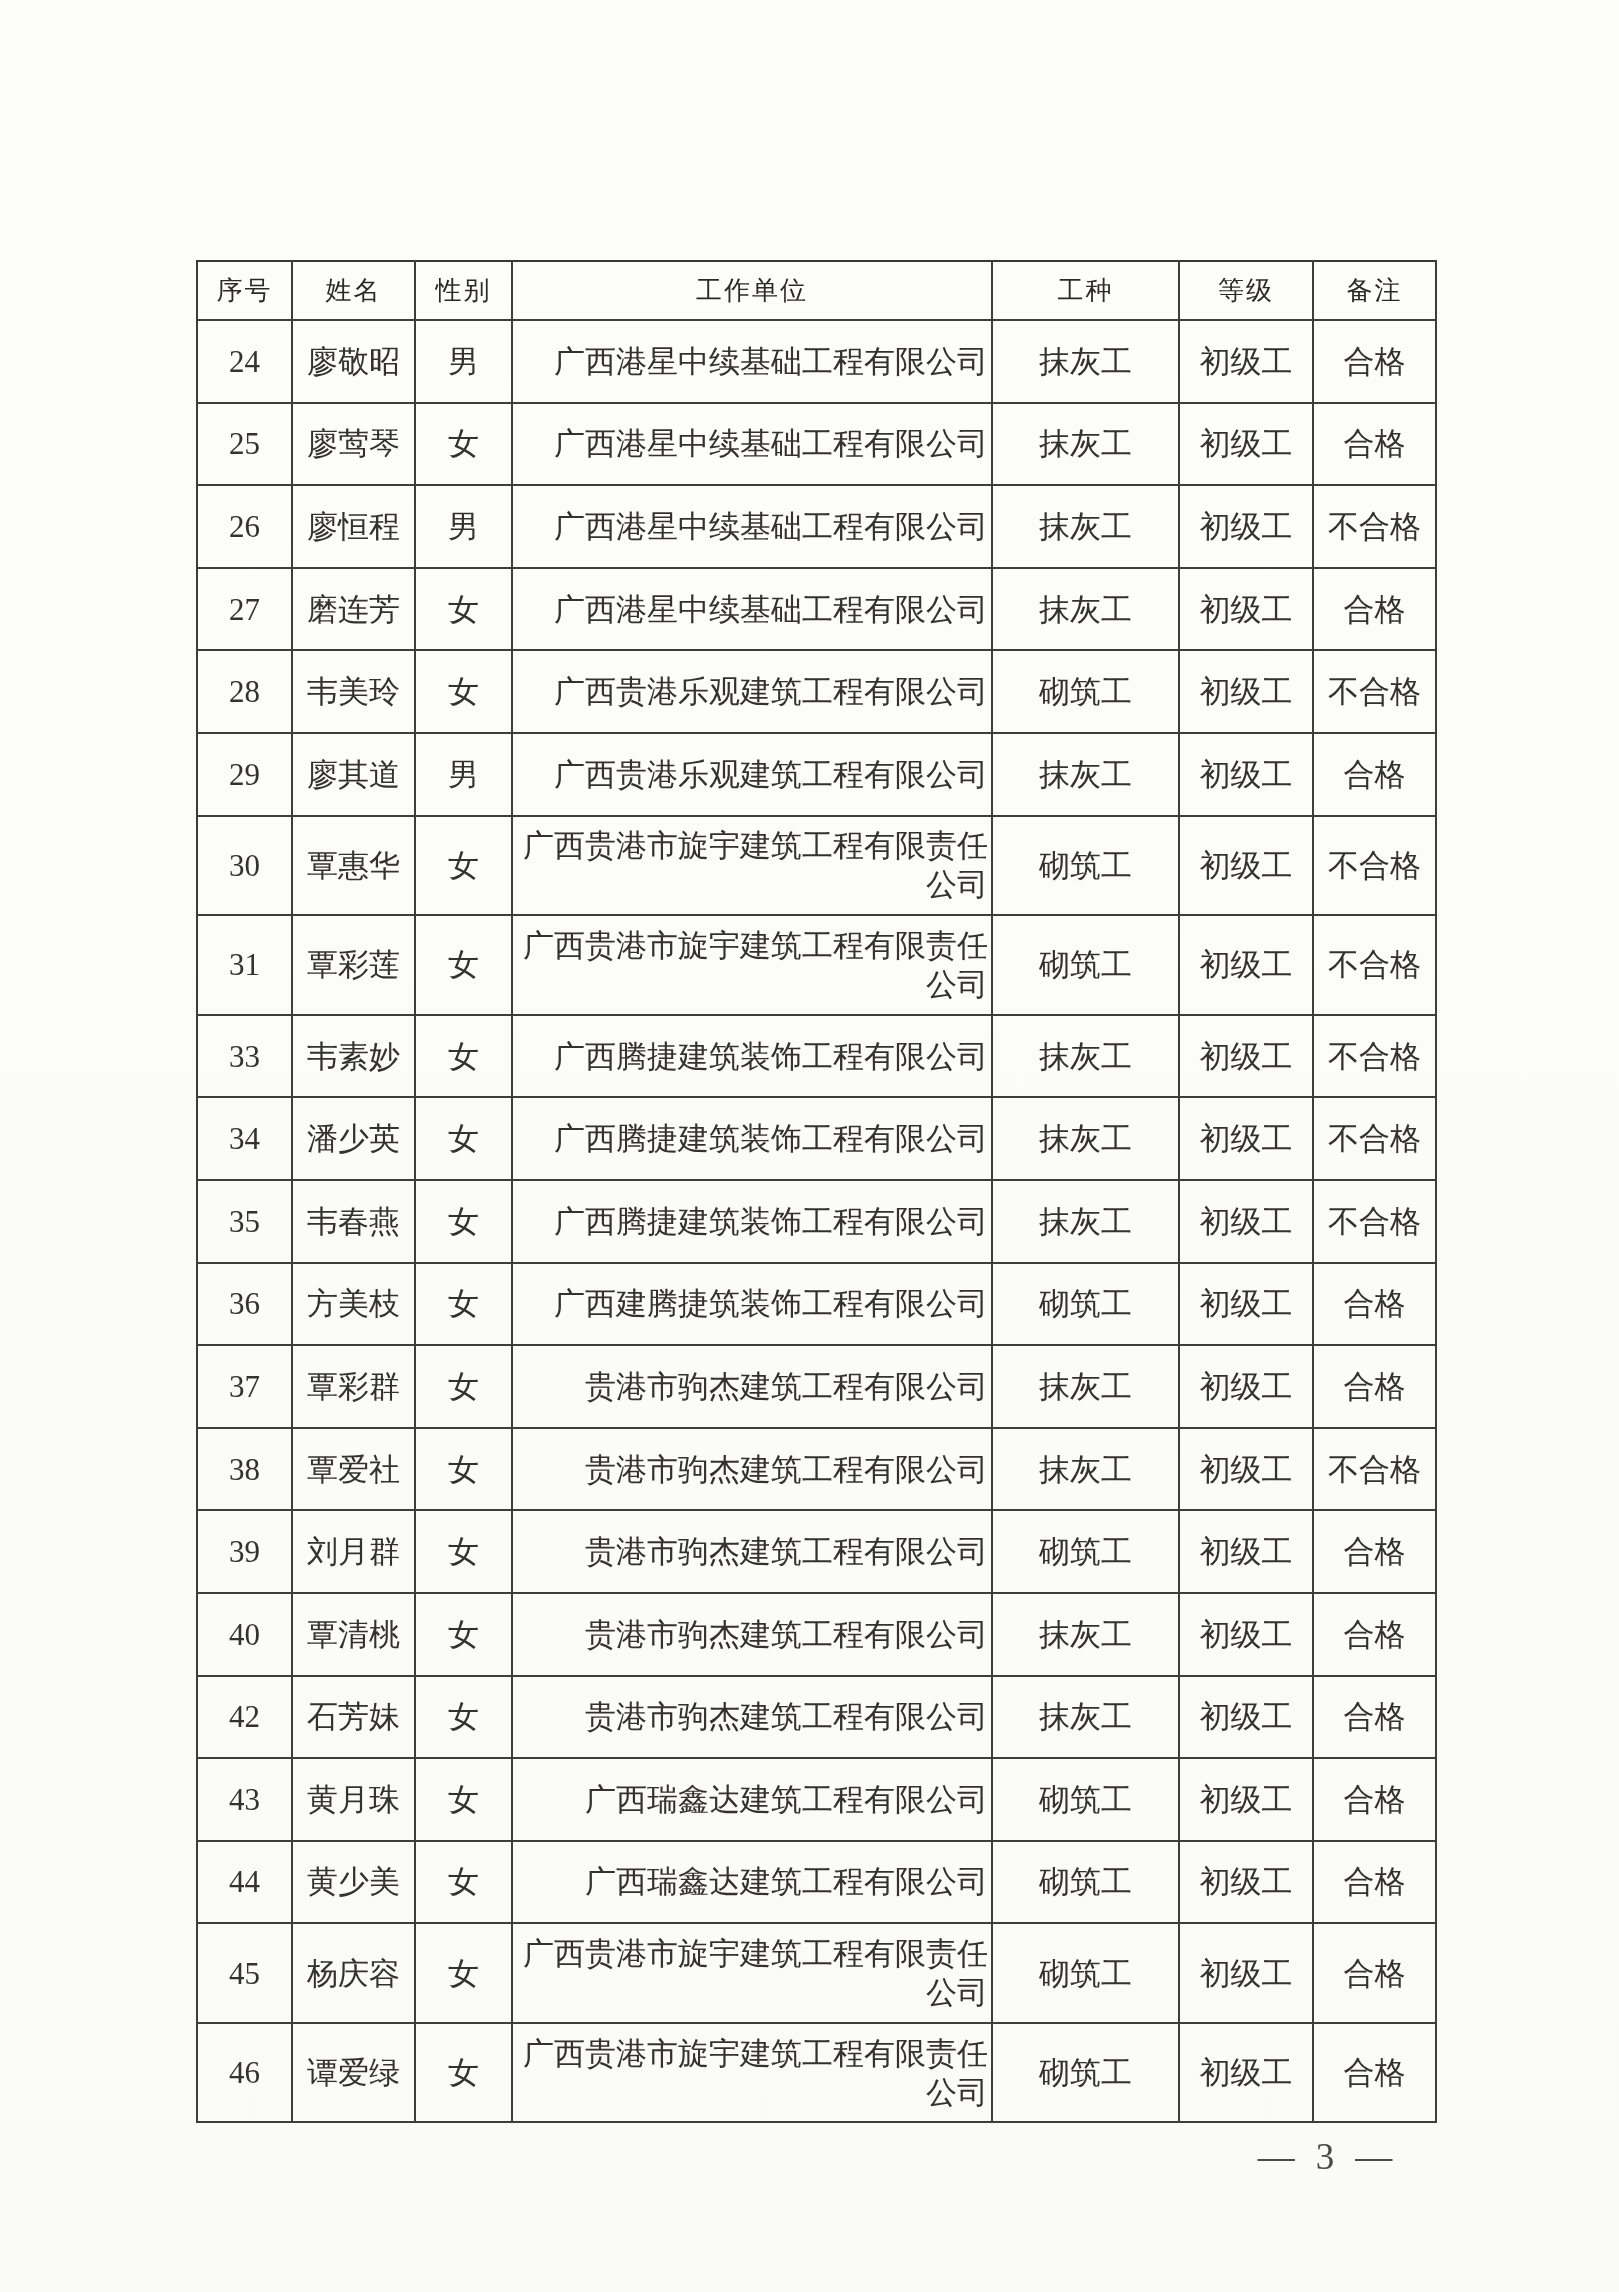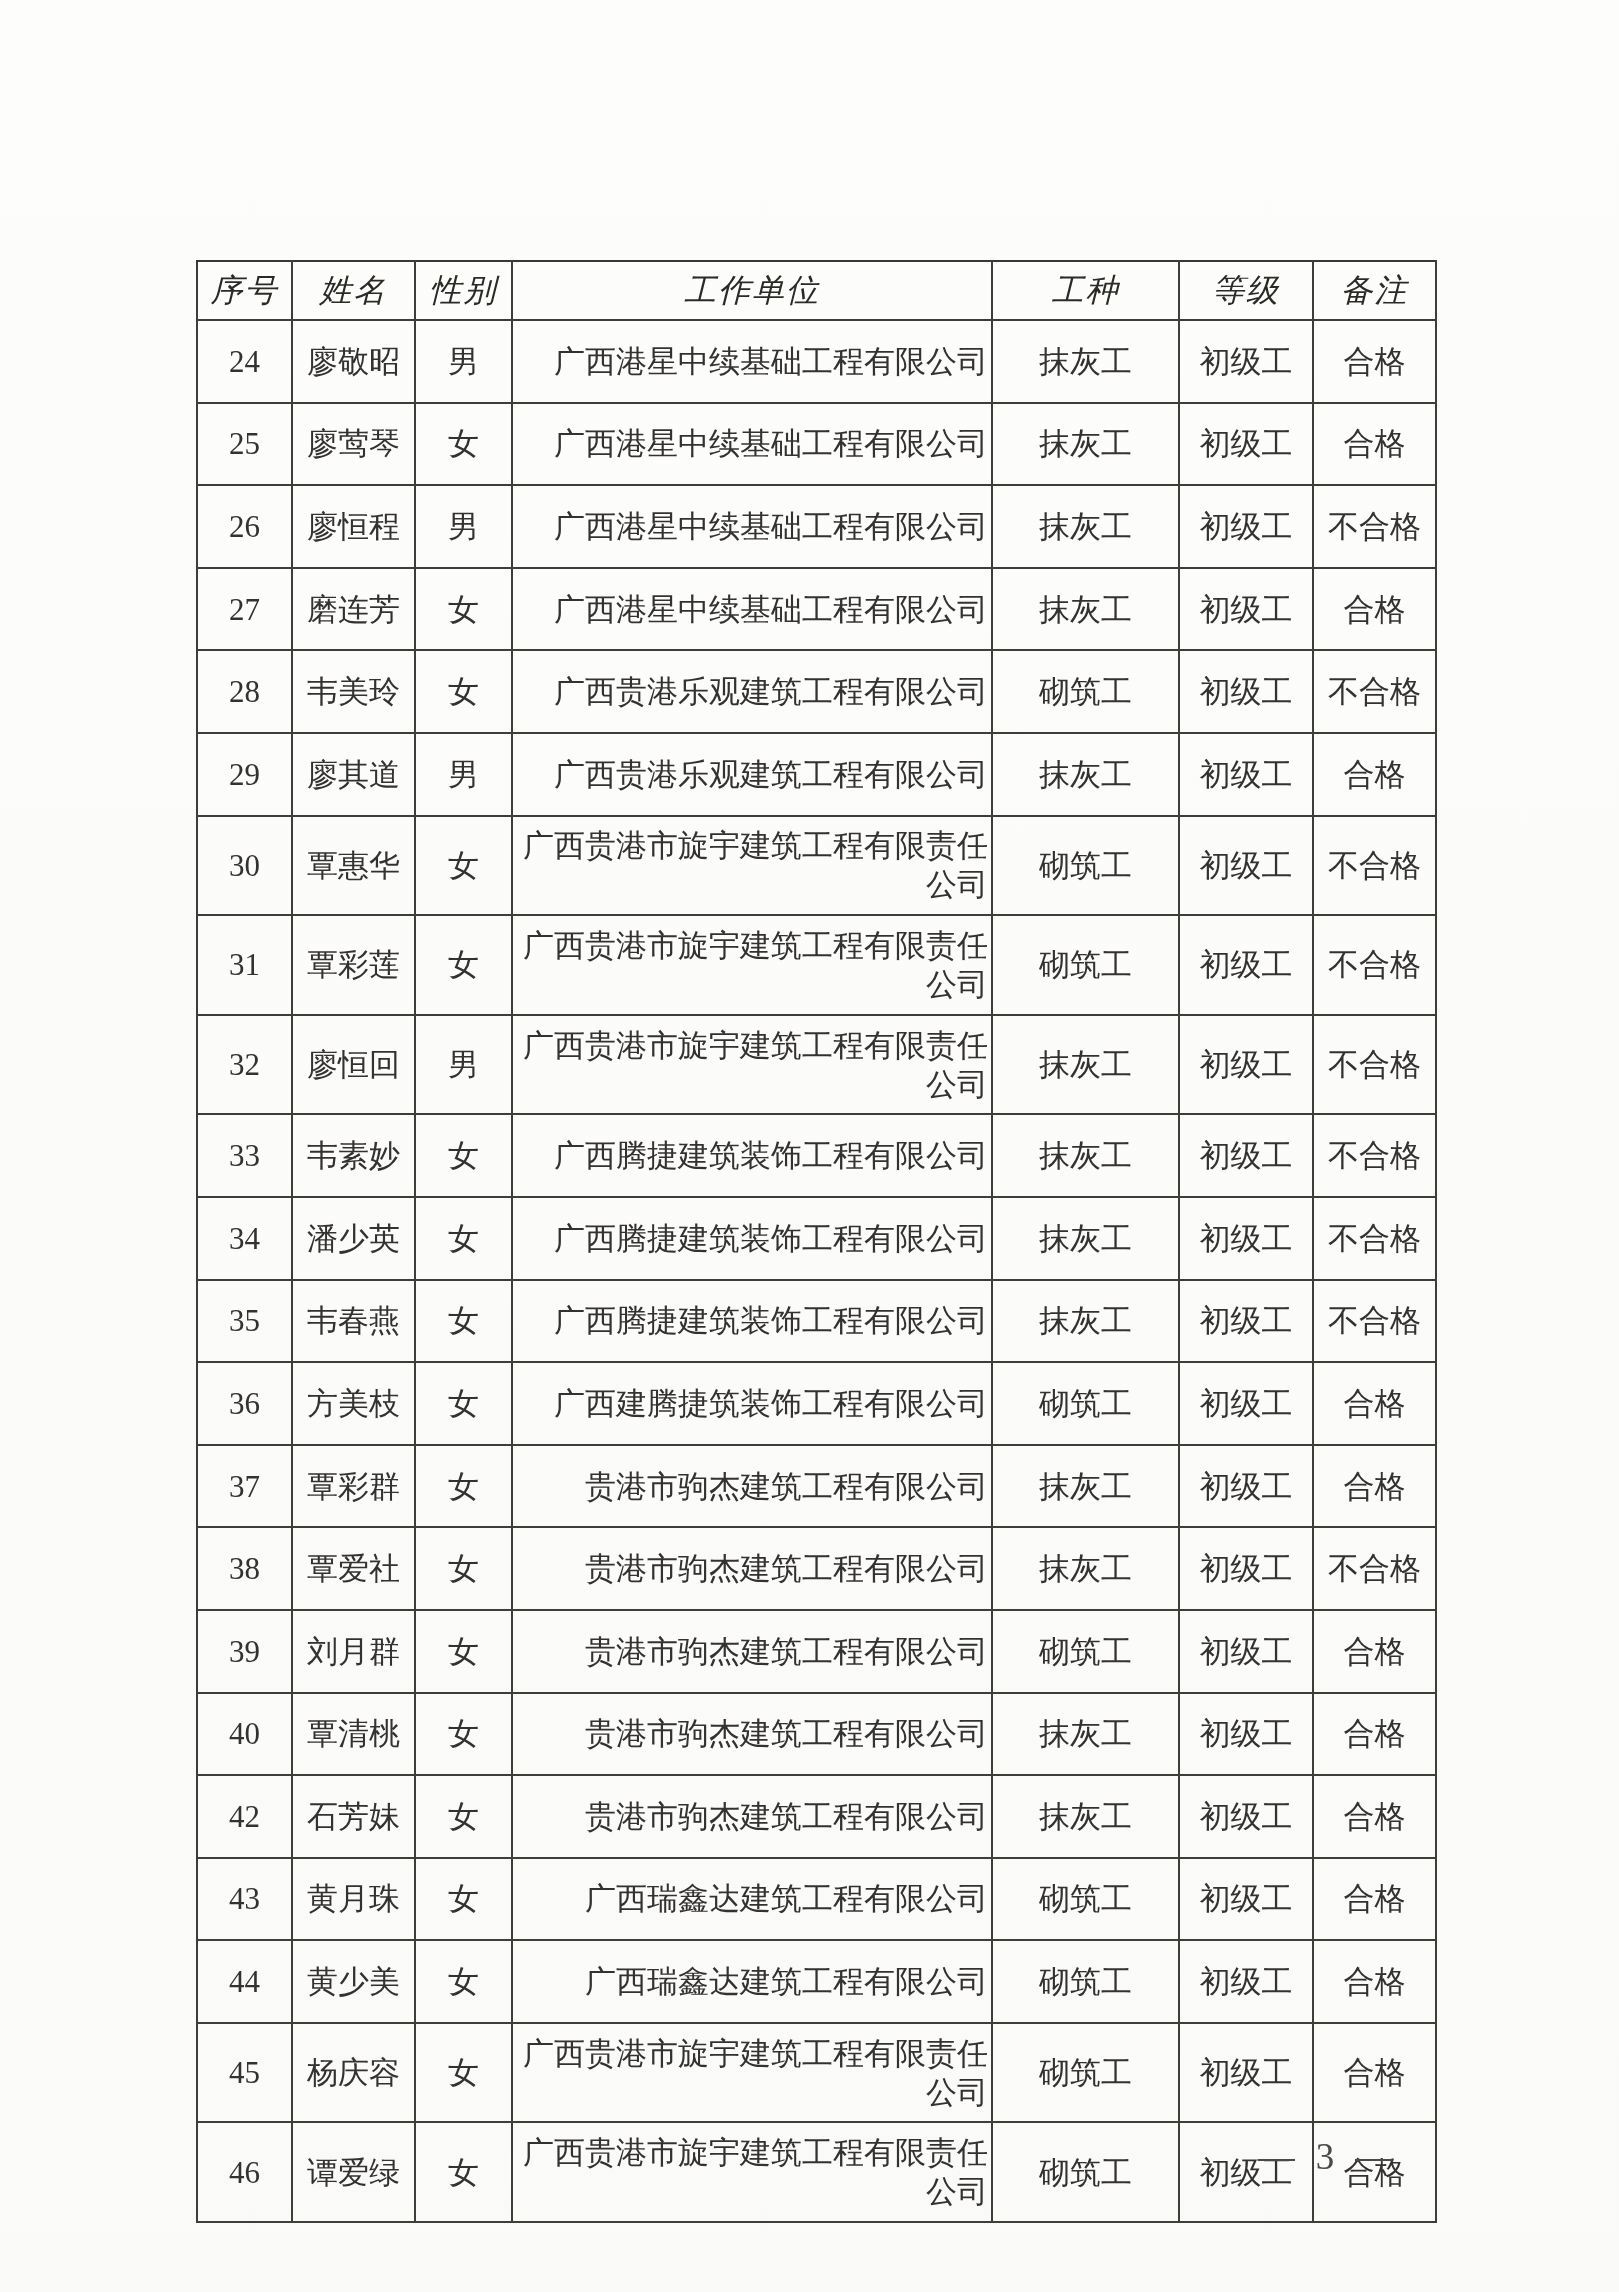--- a/index.html
+++ b/index.html
@@ -41,24 +41,23 @@
     vertical-align: middle;
     font-weight: normal;
     font-size: 31px;
     line-height: 39px;
     padding: 0 2px;
     color: #343230;
   }
   table.roster thead th {
     height: 57px;
     border-top: 2.9px solid #3a3836;
-    font-size: 32px;
+    font-size: 26px;
     letter-spacing: 2px;
     color: #2c2a27;
-    font-style: italic;
   }
   table.roster tbody td {
     height: 61px;
   }
   table.roster td.cell-company {
     padding: 9.8px 2.9px;
     text-align: right;
   }
   .page-number {
     position: absolute;
@@ -165,29 +164,20 @@
         <tr>
       <td class="cell-no">31</td>
       <td class="cell-name">覃彩莲</td>
       <td class="cell-gender">女</td>
       <td class="cell-company">广西贵港市旋宇建筑工程有限责任公司</td>
       <td class="cell-trade">砌筑工</td>
       <td class="cell-grade">初级工</td>
       <td class="cell-remark">不合格</td>
     </tr>
         <tr>
-      <td class="cell-no">32</td>
-      <td class="cell-name">廖恒回</td>
-      <td class="cell-gender">男</td>
-      <td class="cell-company">广西贵港市旋宇建筑工程有限责任公司</td>
-      <td class="cell-trade">抹灰工</td>
-      <td class="cell-grade">初级工</td>
-      <td class="cell-remark">不合格</td>
-    </tr>
-        <tr>
       <td class="cell-no">33</td>
       <td class="cell-name">韦素妙</td>
       <td class="cell-gender">女</td>
       <td class="cell-company">广西腾捷建筑装饰工程有限公司</td>
       <td class="cell-trade">抹灰工</td>
       <td class="cell-grade">初级工</td>
       <td class="cell-remark">不合格</td>
     </tr>
         <tr>
       <td class="cell-no">34</td>

